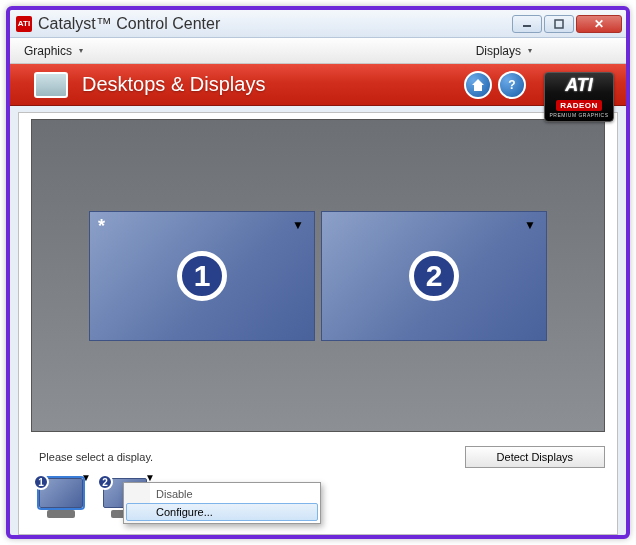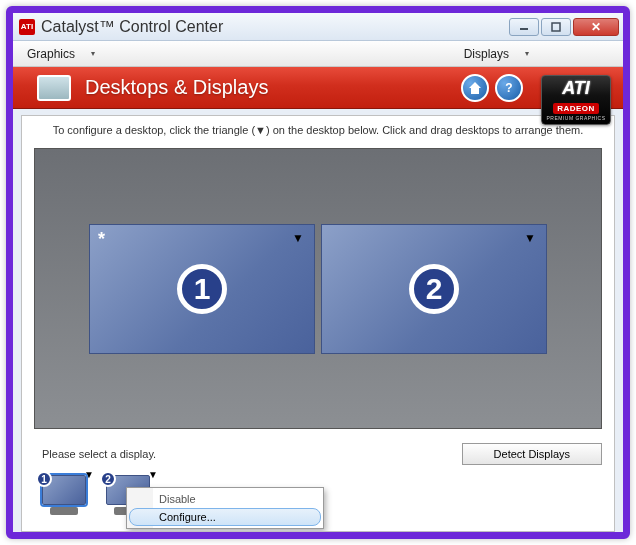--- a/index.html
+++ b/index.html
@@ -9,21 +9,21 @@
     font-family: "Segoe UI", Tahoma, sans-serif;
     font-size: 12px;
     background: #fff;
     width: 636px;
     height: 545px;
     overflow: hidden;
   }
   .window {
     width: 624px;
     height: 533px;
-    border: 7px solid #6d28d9;
+    border: 4px solid #6d28d9;
     border-radius: 6px;
     background: #e8eef6;
     box-shadow: 0 0 6px rgba(0,0,0,0.25);
     display: flex;
     flex-direction: column;
     overflow: hidden;
   }
   .title-bar {
     height: 28px;
     background: linear-gradient(to bottom, #f4f8fc, #dde7f3);
@@ -70,21 +70,21 @@
     background: linear-gradient(to bottom,#fefefe,#e9e9e9);
     border-bottom: 1px solid #c8c8c8;
     display: flex;
     align-items: center;
     padding: 0 8px;
   }
   .menubar .menu-item {
     color: #222;
     padding: 2px 6px;
     display: flex; align-items: center;
-    gap: 16px;
+    gap: 7px;
     cursor: default;
   }
   .menubar .spacer { flex: 1; }
   .chev { font-size: 8px; color:#555; }
   .ati-logo-box {
     width: 70px; height: 50px;
     position: absolute;
     right: 12px; top: 34px;
     background: linear-gradient(to bottom,#333 0%, #111 40%, #000 100%);
     border: 1px solid #555;
@@ -248,33 +248,32 @@
   }
   .context-menu {
     position:absolute;
     left: 104px; top: 10px;
     width: 198px;
     background: linear-gradient(to right,#f4f4f4 0, #f4f4f4 26px, #fff 26px, #fff 100%);
     border:1px solid #9a9a9a;
     box-shadow: 2px 3px 6px rgba(0,0,0,.3);
     padding: 2px;
     z-index: 5;
-    margin-top: 8px;
   }
   .context-menu .mi {
     padding: 3px 8px 3px 30px;
     font-size:11px;
     color:#555;
     cursor: default;
   }
   .context-menu .mi.enabled { color:#000; cursor:pointer; }
   .context-menu .mi.hover {
     background: linear-gradient(to bottom,#e7f1fb,#cfe4f8);
     border:1px solid #7eb4ea;
-    border-radius:8px;
+    border-radius:2px;
     padding: 2px 7px 2px 29px;
   }
 </style>
 </head>
 <body>
 
 <div class="window">
 
   <div class="title-bar">
     <div class="app-icon">ATI</div>
@@ -321,21 +320,20 @@
       <div class="round-btn">
         <svg width="16" height="16" viewBox="0 0 16 16">
             <path d="M2 8 L8 2 L14 8 L12 8 L12 14 L4 14 L4 8 Z" fill="#fff"></path>
           </svg>
       </div>
       <div class="round-btn">?</div>
       <div style="width:76px"></div>
     </div>
 
     <div class="content-frame">
-      <div class="instruction">To configure a desktop, click the triangle (▼) on the desktop below.  Click and drag desktops to arrange them.</div>
 
       <div class="arena">
         <div class="desktop-tile">
           <div class="star">*</div>
           <div class="tri">▼</div>
           <div class="num-circle">1</div>
         </div>
         <div class="desktop-tile">
           <div class="tri">▼</div>
           <div class="num-circle">2</div>

